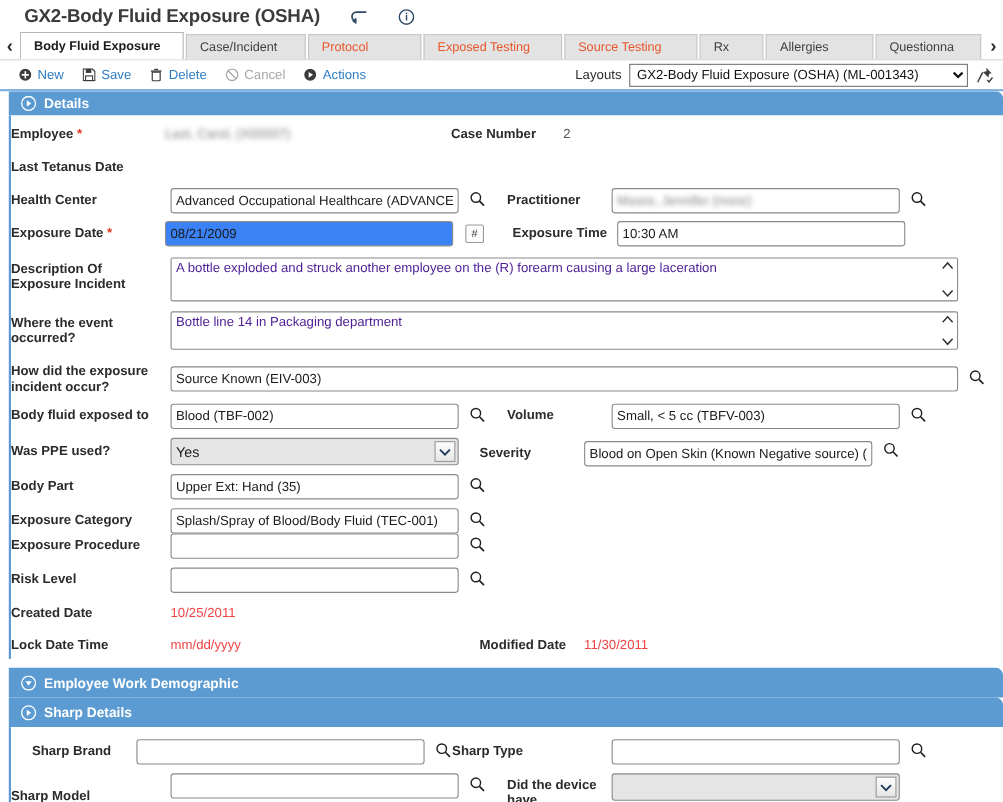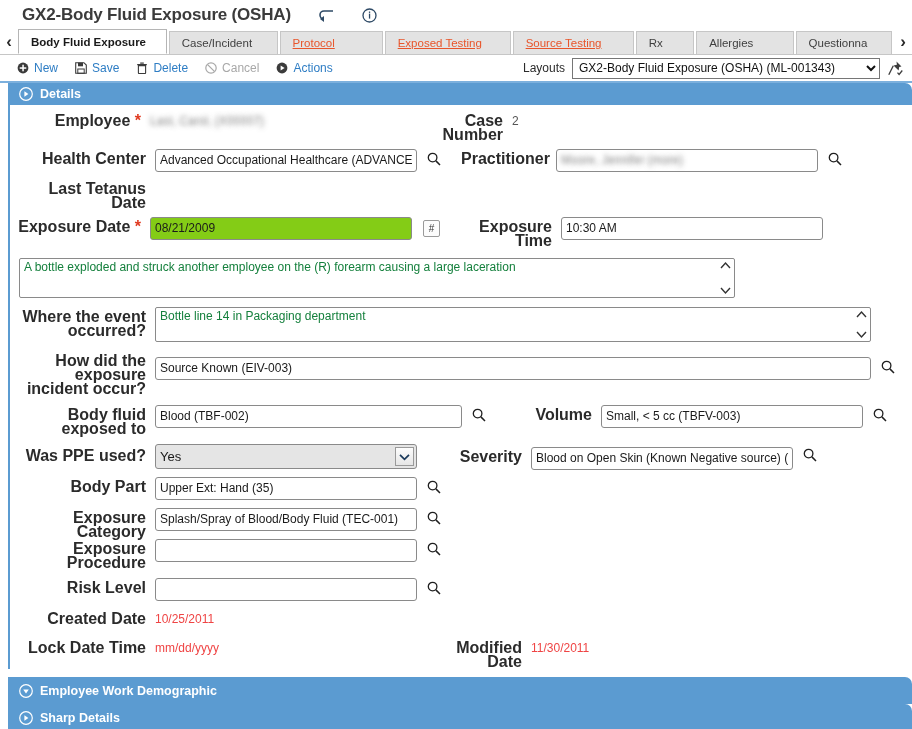--- a/index.html
+++ b/index.html
@@ -51,21 +51,21 @@
     padding: 0 12px;
     margin-right: 2px;
     font-size: 11.5px;
     background: #e3e3e3;
     border: 1px solid #c6c6c6;
     border-bottom: none;
     color: #3f3f3f;
     white-space: nowrap;
     text-align: left;
   }
-  .tab.orange { color: #e8552b; text-decoration: underline; }
+  .tab.orange { color: #e8552b; }
   .tab.active {
     background: #ffffff;
     color: #1a1a1a;
     font-weight: bold;
     height: 25px;
     line-height: 24px;
     border: 1px solid #b5b5b5;
     border-bottom: 1px solid #ffffff;
     position: relative;
     z-index: 3;
@@ -131,24 +131,23 @@
     padding-top: 6px;
   }
   .row {
     display: flex;
     align-items: flex-start;
     min-height: 23px;
     margin-bottom: 7px;
   }
   .cell { display: flex; align-items: flex-start; }
   .lbl {
-    font-size: 16px;
+    font-size: 12px;
     color: #2b2b2b;
     font-weight: bold;
-    text-align: right;
     padding-top: 3px;
     line-height: 14px;
     white-space: pre-line;
   }
   .lbl .req { color: #e03a20; font-weight: bold; }
   .val-static {
     font-size: 12px;
     color: #ef4444;
     padding-top: 3px;
     line-height: 14px;
@@ -169,28 +168,28 @@
     border-radius: 3px;
     background: #ffffff;
     font-size: 12px;
     line-height: 21px;
     padding: 0 4px;
     color: #1a1a1a;
     overflow: hidden;
     white-space: nowrap;
     font-family: "Liberation Sans", sans-serif;
   }
-  .inp.yellow { background: #84cc16; }
+  .inp.yellow { background: #3b82f6; }
 
   .ta {
     border: 1px solid #8a8a8a;
     border-radius: 2px;
     background: #ffffff;
     font-size: 12px;
-    color: #15803d;
+    color: #4c1d95;
     padding: 1px 4px;
     line-height: 15px;
     position: relative;
     overflow: hidden;
   }
   .ta-scroll {
     position: absolute;
     right: 1px; top: 0; bottom: 0;
     width: 15px;
     display: flex; flex-direction: column;
@@ -348,20 +347,27 @@
       <div class="blurred" style="width:260px; margin-left:9px">Last, Carol, (X00007)</div>
     </div>
     <div class="cell">
       <div class="lbl" style="width:93px">Case Number</div>
       <div class="val-static dark" style="margin-left:9px">2</div>
     </div>
   </div>
 
   <div class="row">
     <div class="cell">
+      <div class="lbl" style="width:136px">Last Tetanus Date</div>
+      <div class="val-static" style="margin-left:9px"></div>
+    </div>
+  </div>
+
+  <div class="row">
+    <div class="cell">
       <div class="lbl" style="width:136px">Health Center</div>
       <div class="inp" style="width:262px; margin-left:9px">Advanced Occupational Healthcare (ADVANCE</div>
       <span class="mag">
         <svg width="14" height="14" viewBox="0 0 14 14">
             <circle cx="5.6" cy="5.6" r="4.3" fill="none" stroke="#1f1f1f" stroke-width="1.3"></circle>
             <line x1="8.9" y1="8.9" x2="13" y2="13" stroke="#1f1f1f" stroke-width="1.5"></line>
           </svg>
       </span>
     </div>
     <div class="cell" style="margin-left:19px">
@@ -369,41 +375,36 @@
       <div class="inp" style="width:262px; margin-left:9px"><span class="blurred in-input">Moore, Jennifer (more)</span></div>
       <span class="mag">
         <svg width="14" height="14" viewBox="0 0 14 14">
             <circle cx="5.6" cy="5.6" r="4.3" fill="none" stroke="#1f1f1f" stroke-width="1.3"></circle>
             <line x1="8.9" y1="8.9" x2="13" y2="13" stroke="#1f1f1f" stroke-width="1.5"></line>
           </svg>
       </span>
     </div>
   </div>
 
-  <div class="row">
-    <div class="cell">
-      <div class="lbl" style="width:136px">Last Tetanus Date</div>
-      <div class="val-static" style="margin-left:9px"></div>
-    </div>
-  </div>
-
   <div class="row" style="margin-bottom:10px">
     <div class="cell">
       <div class="lbl" style="width:131px"><span>Exposure Date</span> <span class="req">*</span></div>
       <div class="inp yellow" style="width:262px; margin-left:9px">08/21/2009</div>
       <span class="cal">#</span>
     </div>
     <div class="cell" style="margin-left:26px">
       <div class="lbl" style="width:86px">Exposure Time</div>
       <div class="inp" style="width:262px; margin-left:9px">10:30 AM</div>
     </div>
   </div>
 
   <div class="row" style="margin-bottom:9px">
     <div class="cell" style="width:100%">
+      <div class="lbl" style="width:136px">Description Of
+Exposure Incident</div>
       <div class="ta" style="width:716px; height:40px; margin-left:9px">
         <span>A bottle exploded and struck another employee on the (R) forearm causing a large laceration</span>
         <span class="ta-scroll">
           <svg width="11" height="9" viewBox="0 0 11 9">
               <path d="M1 7 L5.5 2 L10 7" stroke="#333" stroke-width="1.4" fill="none"></path>
             </svg>
           <svg width="11" height="9" viewBox="0 0 11 9">
               <path d="M1 2 L5.5 7 L10 2" stroke="#333" stroke-width="1.4" fill="none"></path>
             </svg>
         </span>
@@ -439,21 +440,21 @@
             <circle cx="5.6" cy="5.6" r="4.3" fill="none" stroke="#1f1f1f" stroke-width="1.3"></circle>
             <line x1="8.9" y1="8.9" x2="13" y2="13" stroke="#1f1f1f" stroke-width="1.5"></line>
           </svg>
       </span>
     </div>
   </div>
 
   <div class="row" style="margin-bottom:8px">
     <div class="cell">
       <div class="lbl" style="width:136px">Body fluid exposed to</div>
-      <div class="inp" style="width:307px; margin-left:9px">Blood (TBF-002)</div>
+      <div class="inp" style="width:262px; margin-left:9px">Blood (TBF-002)</div>
       <span class="mag">
         <svg width="14" height="14" viewBox="0 0 14 14">
             <circle cx="5.6" cy="5.6" r="4.3" fill="none" stroke="#1f1f1f" stroke-width="1.3"></circle>
             <line x1="8.9" y1="8.9" x2="13" y2="13" stroke="#1f1f1f" stroke-width="1.5"></line>
           </svg>
       </span>
     </div>
     <div class="cell" style="margin-left:19px">
       <div class="lbl" style="width:86px">Volume</div>
       <div class="inp" style="width:262px; margin-left:9px">Small, &lt; 5 cc (TBFV-003)</div>

